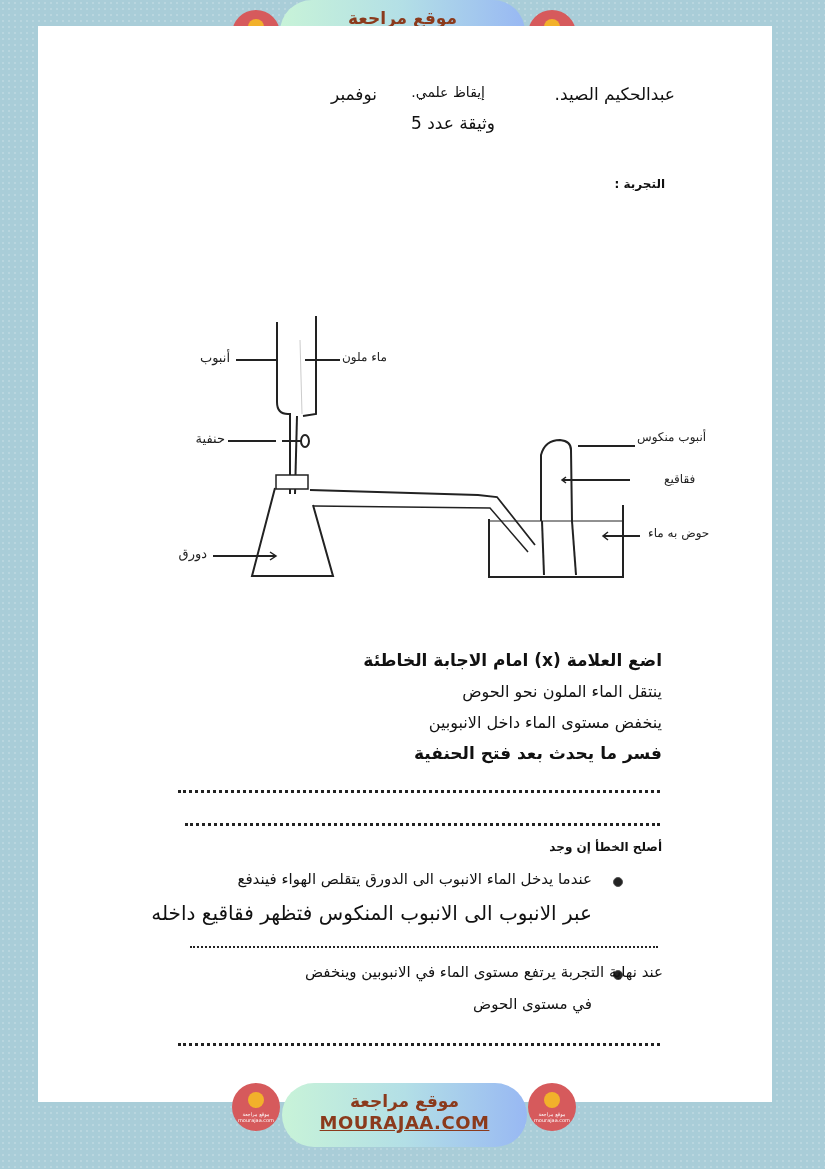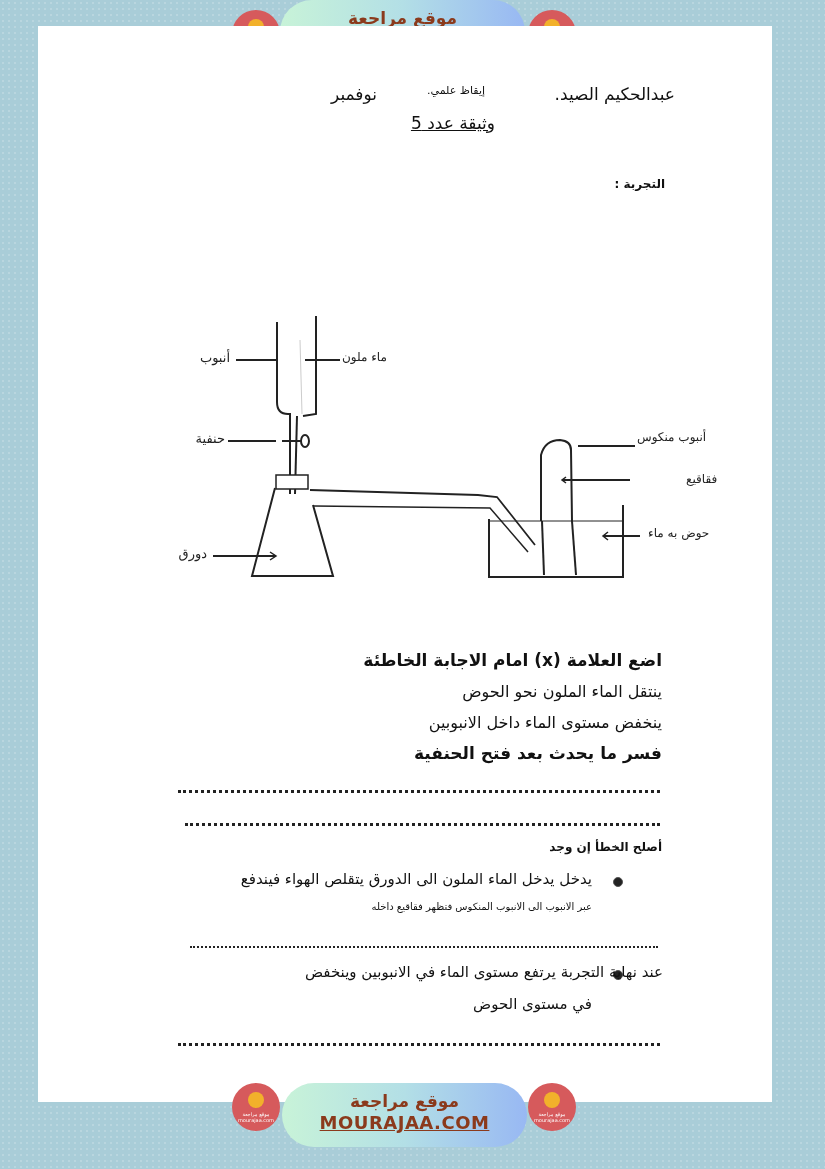--- a/index.html
+++ b/index.html
@@ -33,23 +33,23 @@
   <span class="en">MOURAJAA.COM</span>
 </div>
 <div class="logo" style="left:528px;top:10px;">
   <div class="dot"></div>
   <div class="lt">موقع مراجعة mourajaa.com</div>
 </div>
 
 <div class="page"></div>
 
 <div class="txt" style="right:150px;top:84px;font-size:17px;margin-left:23px;">عبدالحكيم الصيد.</div>
-<div class="txt" style="right:340px;top:84px;font-size:11px;">إيقاظ علمي.</div>
+<div class="txt" style="right:340px;top:84px;font-size:14px;">إيقاظ علمي.</div>
 <div class="txt" style="right:448px;top:84px;font-size:17px;">نوفمبر</div>
-<div class="txt" style="right:330px;top:113px;font-size:17px;text-decoration:underline;">وثيقة عدد  5</div>
+<div class="txt" style="right:330px;top:113px;font-size:17px;">وثيقة عدد  5</div>
 
 <div class="txt b" style="right:160px;top:177px;font-size:12px;">التجربة :</div>
 
 <svg width="825" height="1169" fill="none" stroke="#222" stroke-width="2">
 
   <path d="M277 322 L277 402 Q277 414 288 414 L291 414"></path>
   <path d="M316 316 L316 414 L303 416"></path>
   <line x1="300" y1="340" x2="302" y2="414" stroke="#ccc" stroke-width="1"></line>
 
   <line x1="290" y1="414" x2="290" y2="494"></line>
@@ -82,36 +82,36 @@
   <path d="M566 477 L562 480 L566 483" stroke-width="1.5"></path>
   <line x1="604" y1="536" x2="640" y2="536"></line>
   <path d="M608 532 L603 536 L608 540" stroke-width="1.5"></path>
 </svg>
 
 <div class="lbl" style="right:595px;top:350px;">أنبوب</div>
 <div class="lbl" style="left:342px;top:350px;font-size:12px;">ماء ملون</div>
 <div class="lbl" style="right:600px;top:431px;">حنفية</div>
 <div class="lbl" style="right:618px;top:546px;">دورق</div>
 <div class="lbl" style="left:637px;top:430px;font-size:12px;">أنبوب منكوس</div>
-<div class="lbl" style="left:664px;top:472px;font-size:12px;margin-left:22px;">فقاقيع</div>
+<div class="lbl" style="left:664px;top:472px;font-size:12px;">فقاقيع</div>
 <div class="lbl" style="left:648px;top:526px;font-size:12px;">حوض به ماء</div>
 
 <div class="txt b" style="right:163px;top:650px;font-size:17px;">اضع العلامة (x) امام الاجابة الخاطئة</div>
 <div class="txt" style="right:163px;top:682px;font-size:16px;">ينتقل الماء الملون نحو الحوض</div>
 <div class="txt" style="right:163px;top:713px;font-size:16px;text-align:right;">ينخفض مستوى الماء داخل الانبوبين</div>
 
 <div class="txt b" style="right:163px;top:743px;font-size:17px;">فسر ما يحدث بعد فتح الحنفية</div>
 <div class="dots" style="left:178px;top:790px;width:482px;"></div>
 <div class="dots" style="left:185px;top:823px;width:475px;"></div>
 
 <div class="txt b" style="right:163px;top:840px;font-size:12px;margin-left:8px;">أصلح الخطأ إن وجد</div>
 
 <div class="bullet" style="left:613px;top:877px;"></div>
-<div class="txt" style="right:233px;top:870px;font-size:15px;">يدخل يدخل الماء الملون الى الدورق يتقلص الهواء فيندفع</div>
-<div class="txt" style="right:233px;top:901px;font-size:10px;margin-left:12px;">عبر الانبوب الى الانبوب المنكوس فتظهر فقاقيع داخله</div>
+<div class="txt" style="right:233px;top:870px;font-size:15px;">عندما يدخل الماء الانبوب الى الدورق يتقلص الهواء فيندفع</div>
+<div class="txt" style="right:233px;top:901px;font-size:20px;margin-left:12px;">عبر الانبوب الى الانبوب المنكوس فتظهر فقاقيع داخله</div>
 <div class="dots" style="left:190px;top:946px;width:468px;border-top-width:2px;"></div>
 
 <div class="bullet" style="left:613px;top:970px;"></div>
 <div class="txt" style="right:162px;top:963px;font-size:15px;">عند نهاية التجربة يرتفع مستوى الماء في الانبوبين وينخفض</div>
 <div class="txt" style="right:233px;top:995px;font-size:15px;">في مستوى الحوض</div>
 <div class="dots" style="left:178px;top:1043px;width:482px;"></div>
 
 <div class="logo" style="left:232px;top:1083px;">
   <div class="dot"></div>
   <div class="lt">موقع مراجعة mourajaa.com</div>

